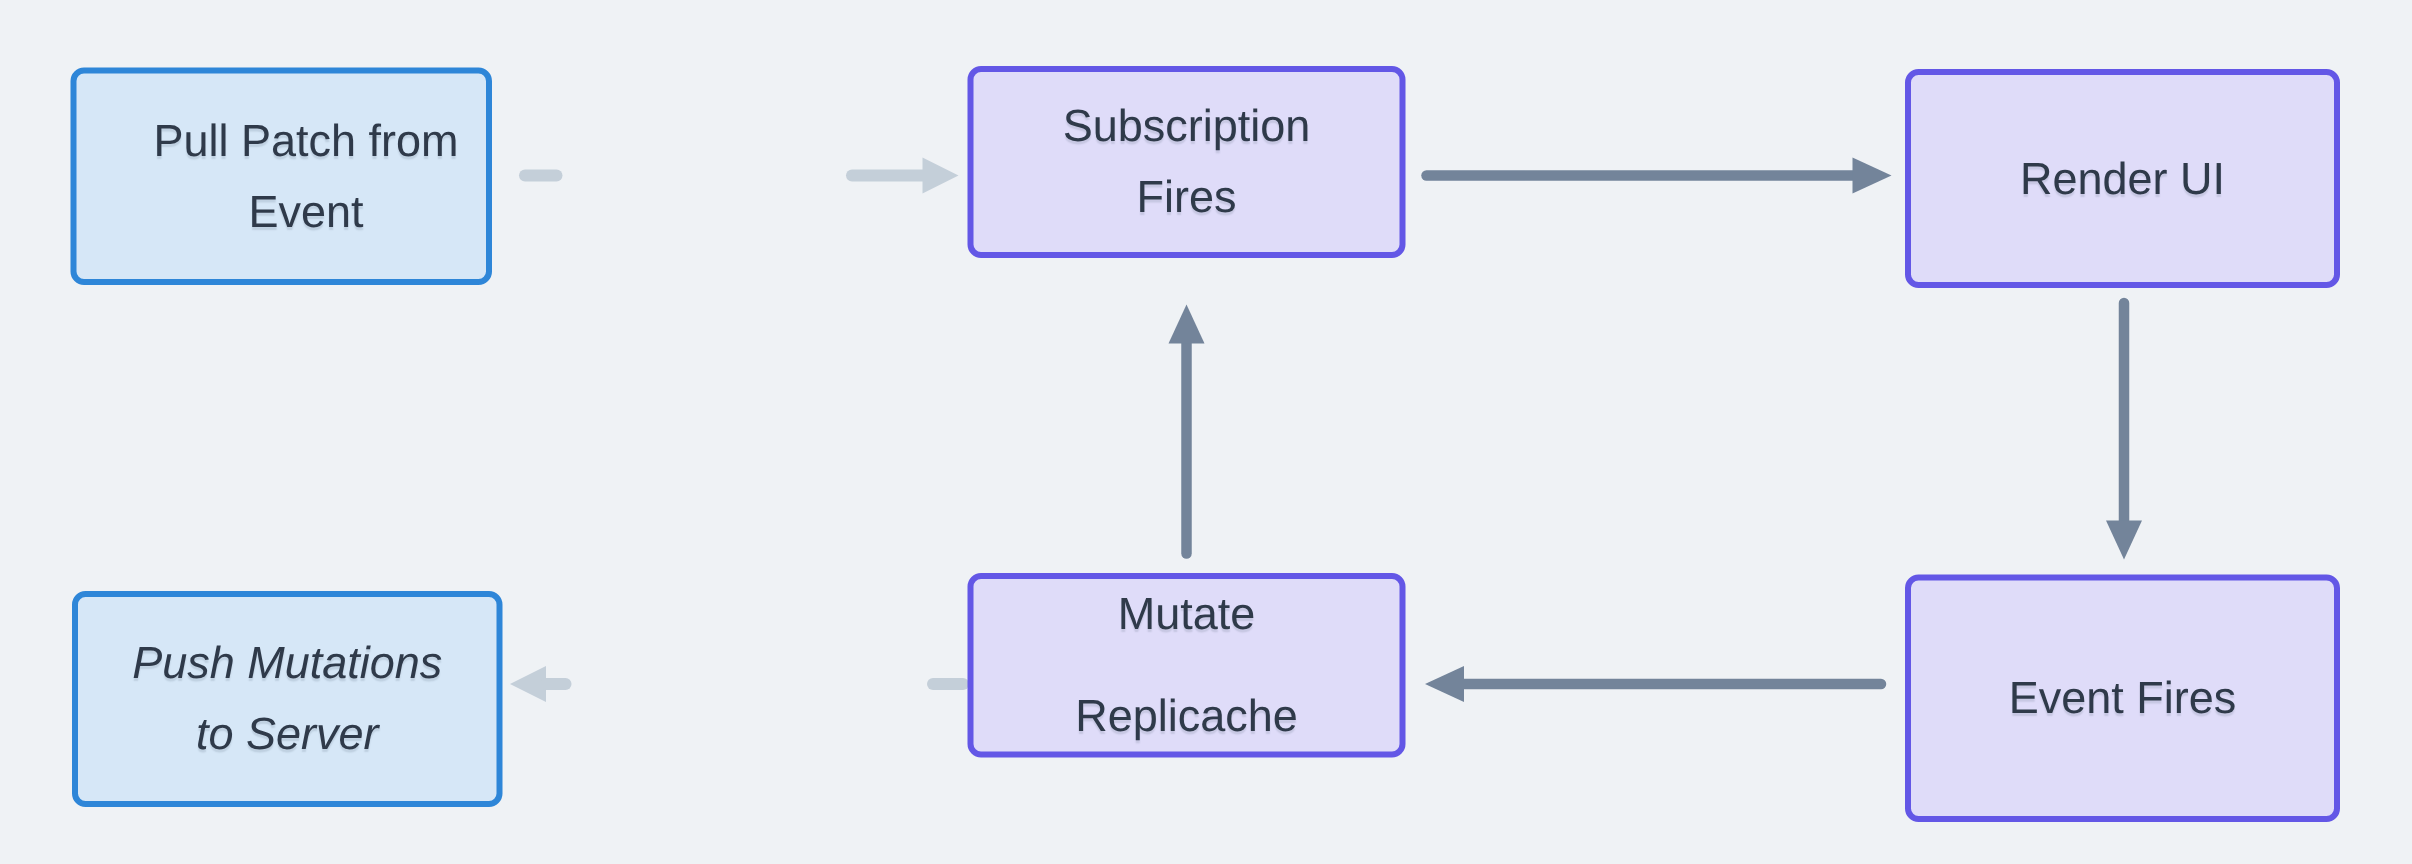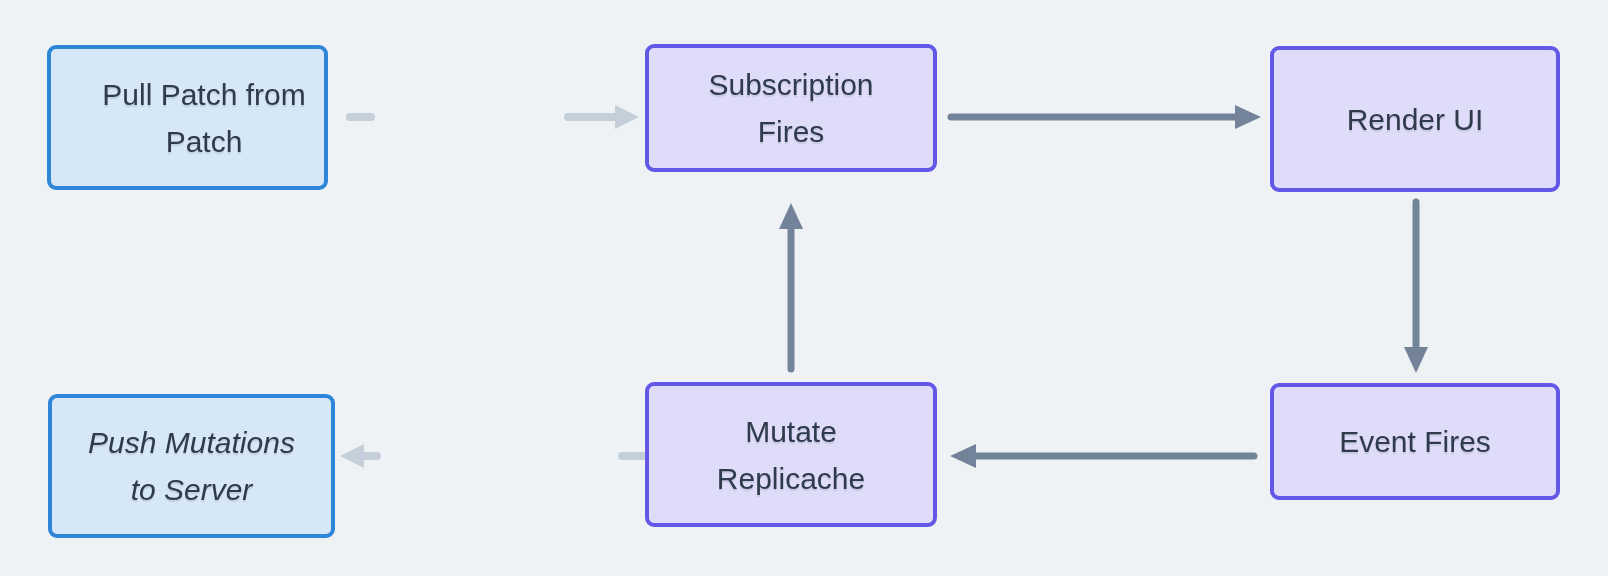--- a/index.html
+++ b/index.html
@@ -26,22 +26,22 @@
     color:var(--text,#2f3a4a);
     text-shadow:0 2px 1px rgba(71,85,105,0.16);
   }
   .node.blue{background:var(--blue-box-fill,#d6e7f7);border-color:var(--blue-box-border,#2e86d8);}
   .node.purple{background:var(--purple-box-fill,#dfdcf9);border-color:var(--purple-box-border,#6357e6);}
   .node .ln{display:block;white-space:nowrap;}
   #n-pull   {left:47px;  top:45px;  width:281px; height:145px;padding-left:33px;}
   #n-sub    {left:645px; top:44px;  width:292px; height:128px;}
   #n-render {left:1270px;top:46px;  width:290px; height:146px;align-items:center;}
   #n-push   {left:48px;  top:394px; width:287px; height:144px;font-style:italic;}
-  #n-mutate {left:645px; top:382px; width:292px; height:145px;}
-  #n-event  {left:1270px;top:383px; width:290px; height:117px;}
+  #n-mutate {left:645px; top:382px; width:292px; height:123px;justify-content:space-between;}
+  #n-event  {left:1270px;top:383px; width:290px; height:165px;}
   .edge-label{
     position:absolute;transform:translate(-50%,-50%);
     font-size:28px;font-weight:500;white-space:nowrap;
     color:var(--text,#2f3a4a);
     text-shadow:0 2px 1px rgba(71,85,105,0.16);
   }
   #lbl-periodically{left:472px;top:118px;}
   #lbl-inbackground{left:500px;top:457px;}
 </style>
 </head>
@@ -67,21 +67,21 @@
     <line class="stroke-strong" x1="791" y1="369" x2="791" y2="228"></line>
     <polygon class="fill-strong" points="779,229 803,229 791,203"></polygon>
 
     <polygon class="fill-light" points="364,444 364,468 340,456"></polygon>
     <line class="stroke-light" x1="364" y1="456" x2="377" y2="456"></line>
     <line class="stroke-light" x1="622" y1="456" x2="642" y2="456"></line>
   </svg>
 
   <div class="node blue" id="n-pull">
     <span class="ln">Pull Patch from</span>
-    <span class="ln">Patch</span>
+    <span class="ln">Event</span>
   </div>
 
   <div class="node purple" id="n-sub">
     <span class="ln">Subscription</span>
     <span class="ln">Fires</span>
   </div>
 
   <div class="node purple" id="n-render">
     <span class="ln">Render UI</span>
   </div>

